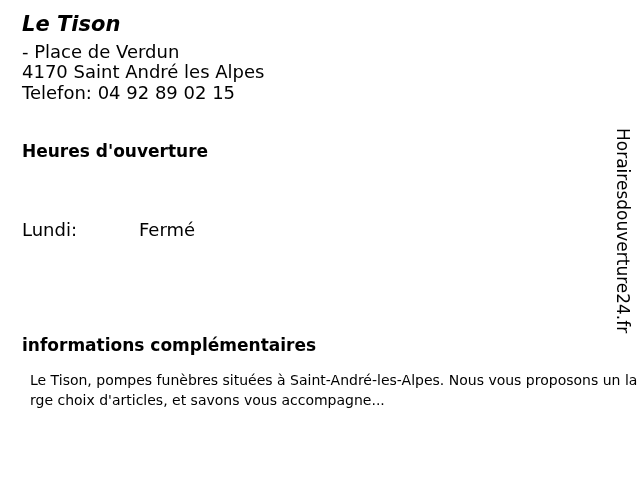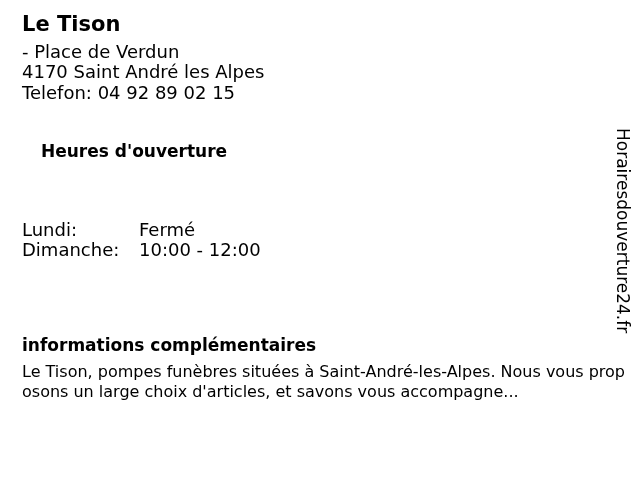--- a/index.html
+++ b/index.html
@@ -17,39 +17,40 @@
   }
   .title {
     position: absolute;
     left: 22px;
     top: 11px;
     margin: 0;
     font-size: 21px;
     font-weight: bold;
     line-height: 26px;
     white-space: nowrap;
+    font-style: italic;
   }
   .contact {
     position: absolute;
     left: 22px;
     top: 42px;
     font-size: 18px;
     line-height: 20.4px;
     white-space: nowrap;
   }
   .section-heading {
     position: absolute;
     left: 22px;
     margin: 0;
     font-size: 17px;
     font-weight: bold;
     line-height: 22px;
     white-space: nowrap;
   }
-  .h-hours { top: 140px; margin-left: 19px; }
+  .h-hours { top: 140px; }
   .h-info  { top: 334px; }
   .hours-table {
     position: absolute;
     left: 22px;
     top: 172px;
     border-collapse: collapse;
     font-size: 18px;
     margin-top: 48px;
   }
   .hours-table td {
@@ -60,22 +61,22 @@
   }
   .hours-table td.day {
     width: 117px;
     min-width: 117px;
   }
   .info-text {
     position: absolute;
     left: 22px;
     top: 362px;
     width: 610px;
-    margin: 0;
-    font-size: 16px;
+    margin: 8px;
+    font-size: 14px;
     line-height: 20.3px;
     word-break: break-all;
   }
   .watermark {
     position: absolute;
     top: 128px;
     right: 5px;
     writing-mode: vertical-rl;
     text-orientation: mixed;
     font-size: 17px;
@@ -98,24 +99,20 @@
 </div>
 
 <div class="section-heading h-hours">Heures d'ouverture</div>
 
 <table class="hours-table">
   <tbody>
     <tr>
       <td class="day">Lundi:</td>
       <td class="time">Fermé</td>
     </tr>
-    <tr>
-      <td class="day">Dimanche:</td>
-      <td class="time">10:00 - 12:00</td>
-    </tr>
   </tbody>
 </table>
 
 <div class="section-heading h-info">informations complémentaires</div>
 
 <p class="info-text">Le Tison, pompes funèbres situées à Saint-André-les-Alpes. Nous vous proposons un large choix d'articles, et savons vous accompagne...</p>
 
 <div class="watermark">Horairesdouverture24.fr</div>
 
 </body></html>

